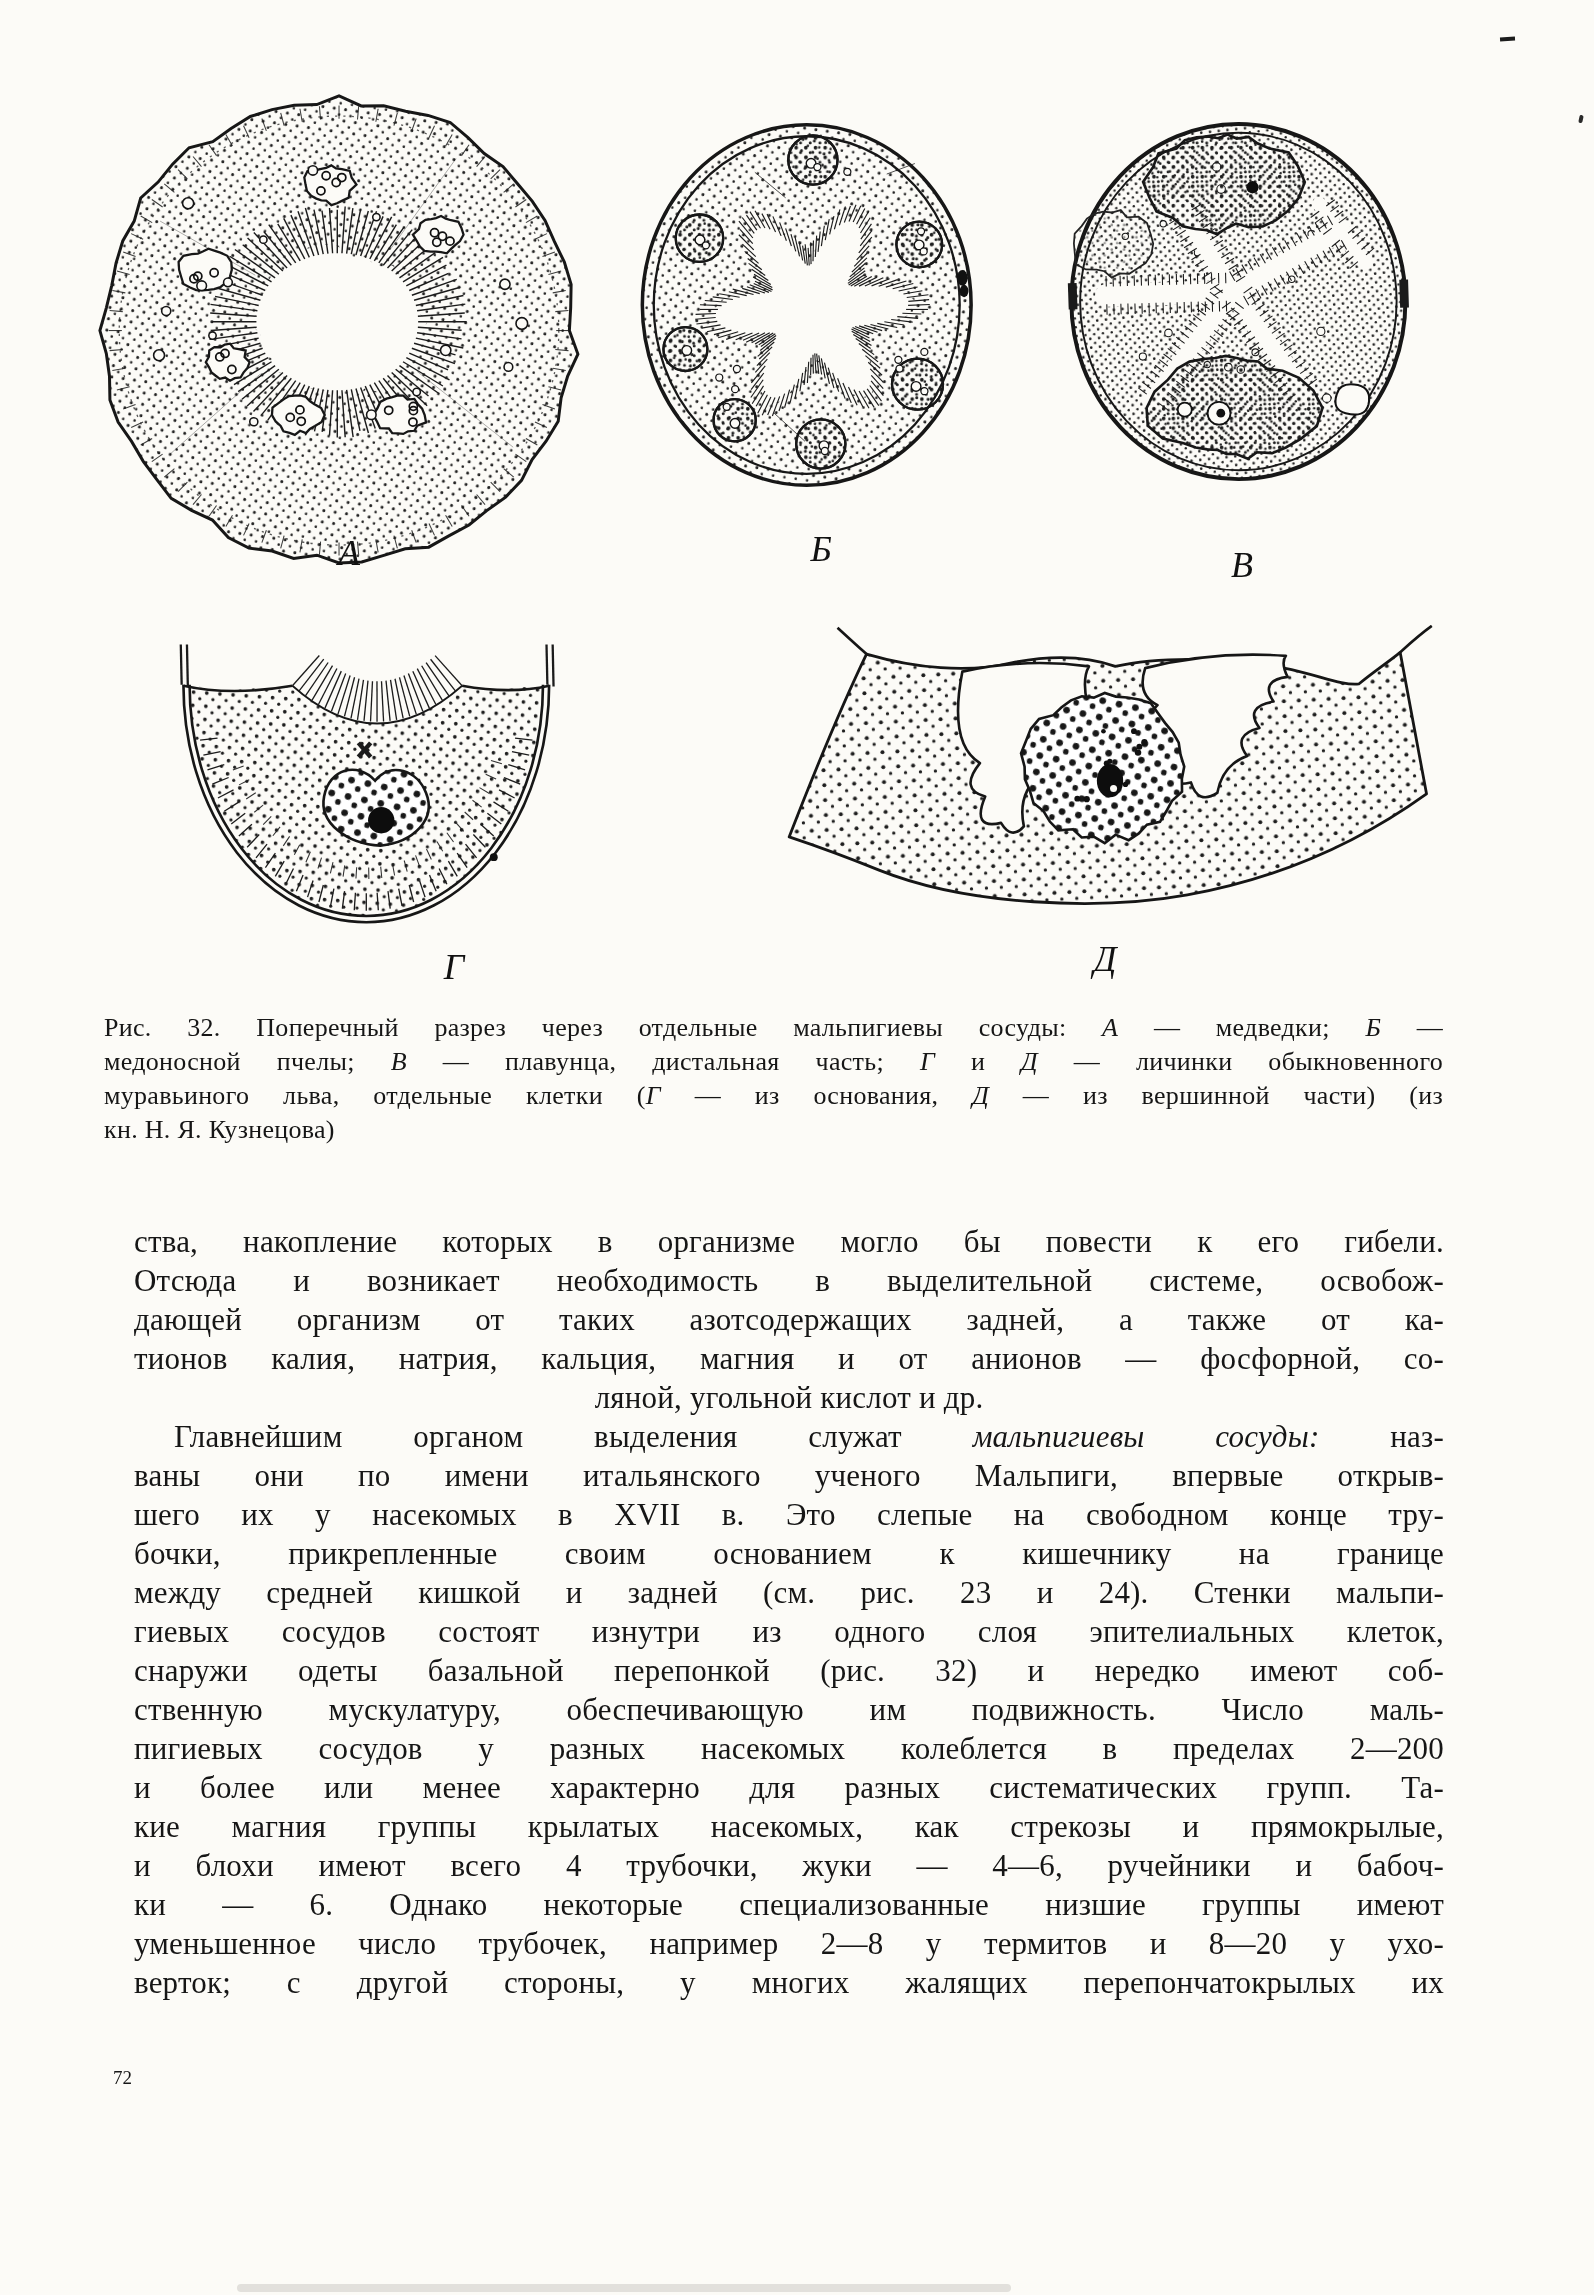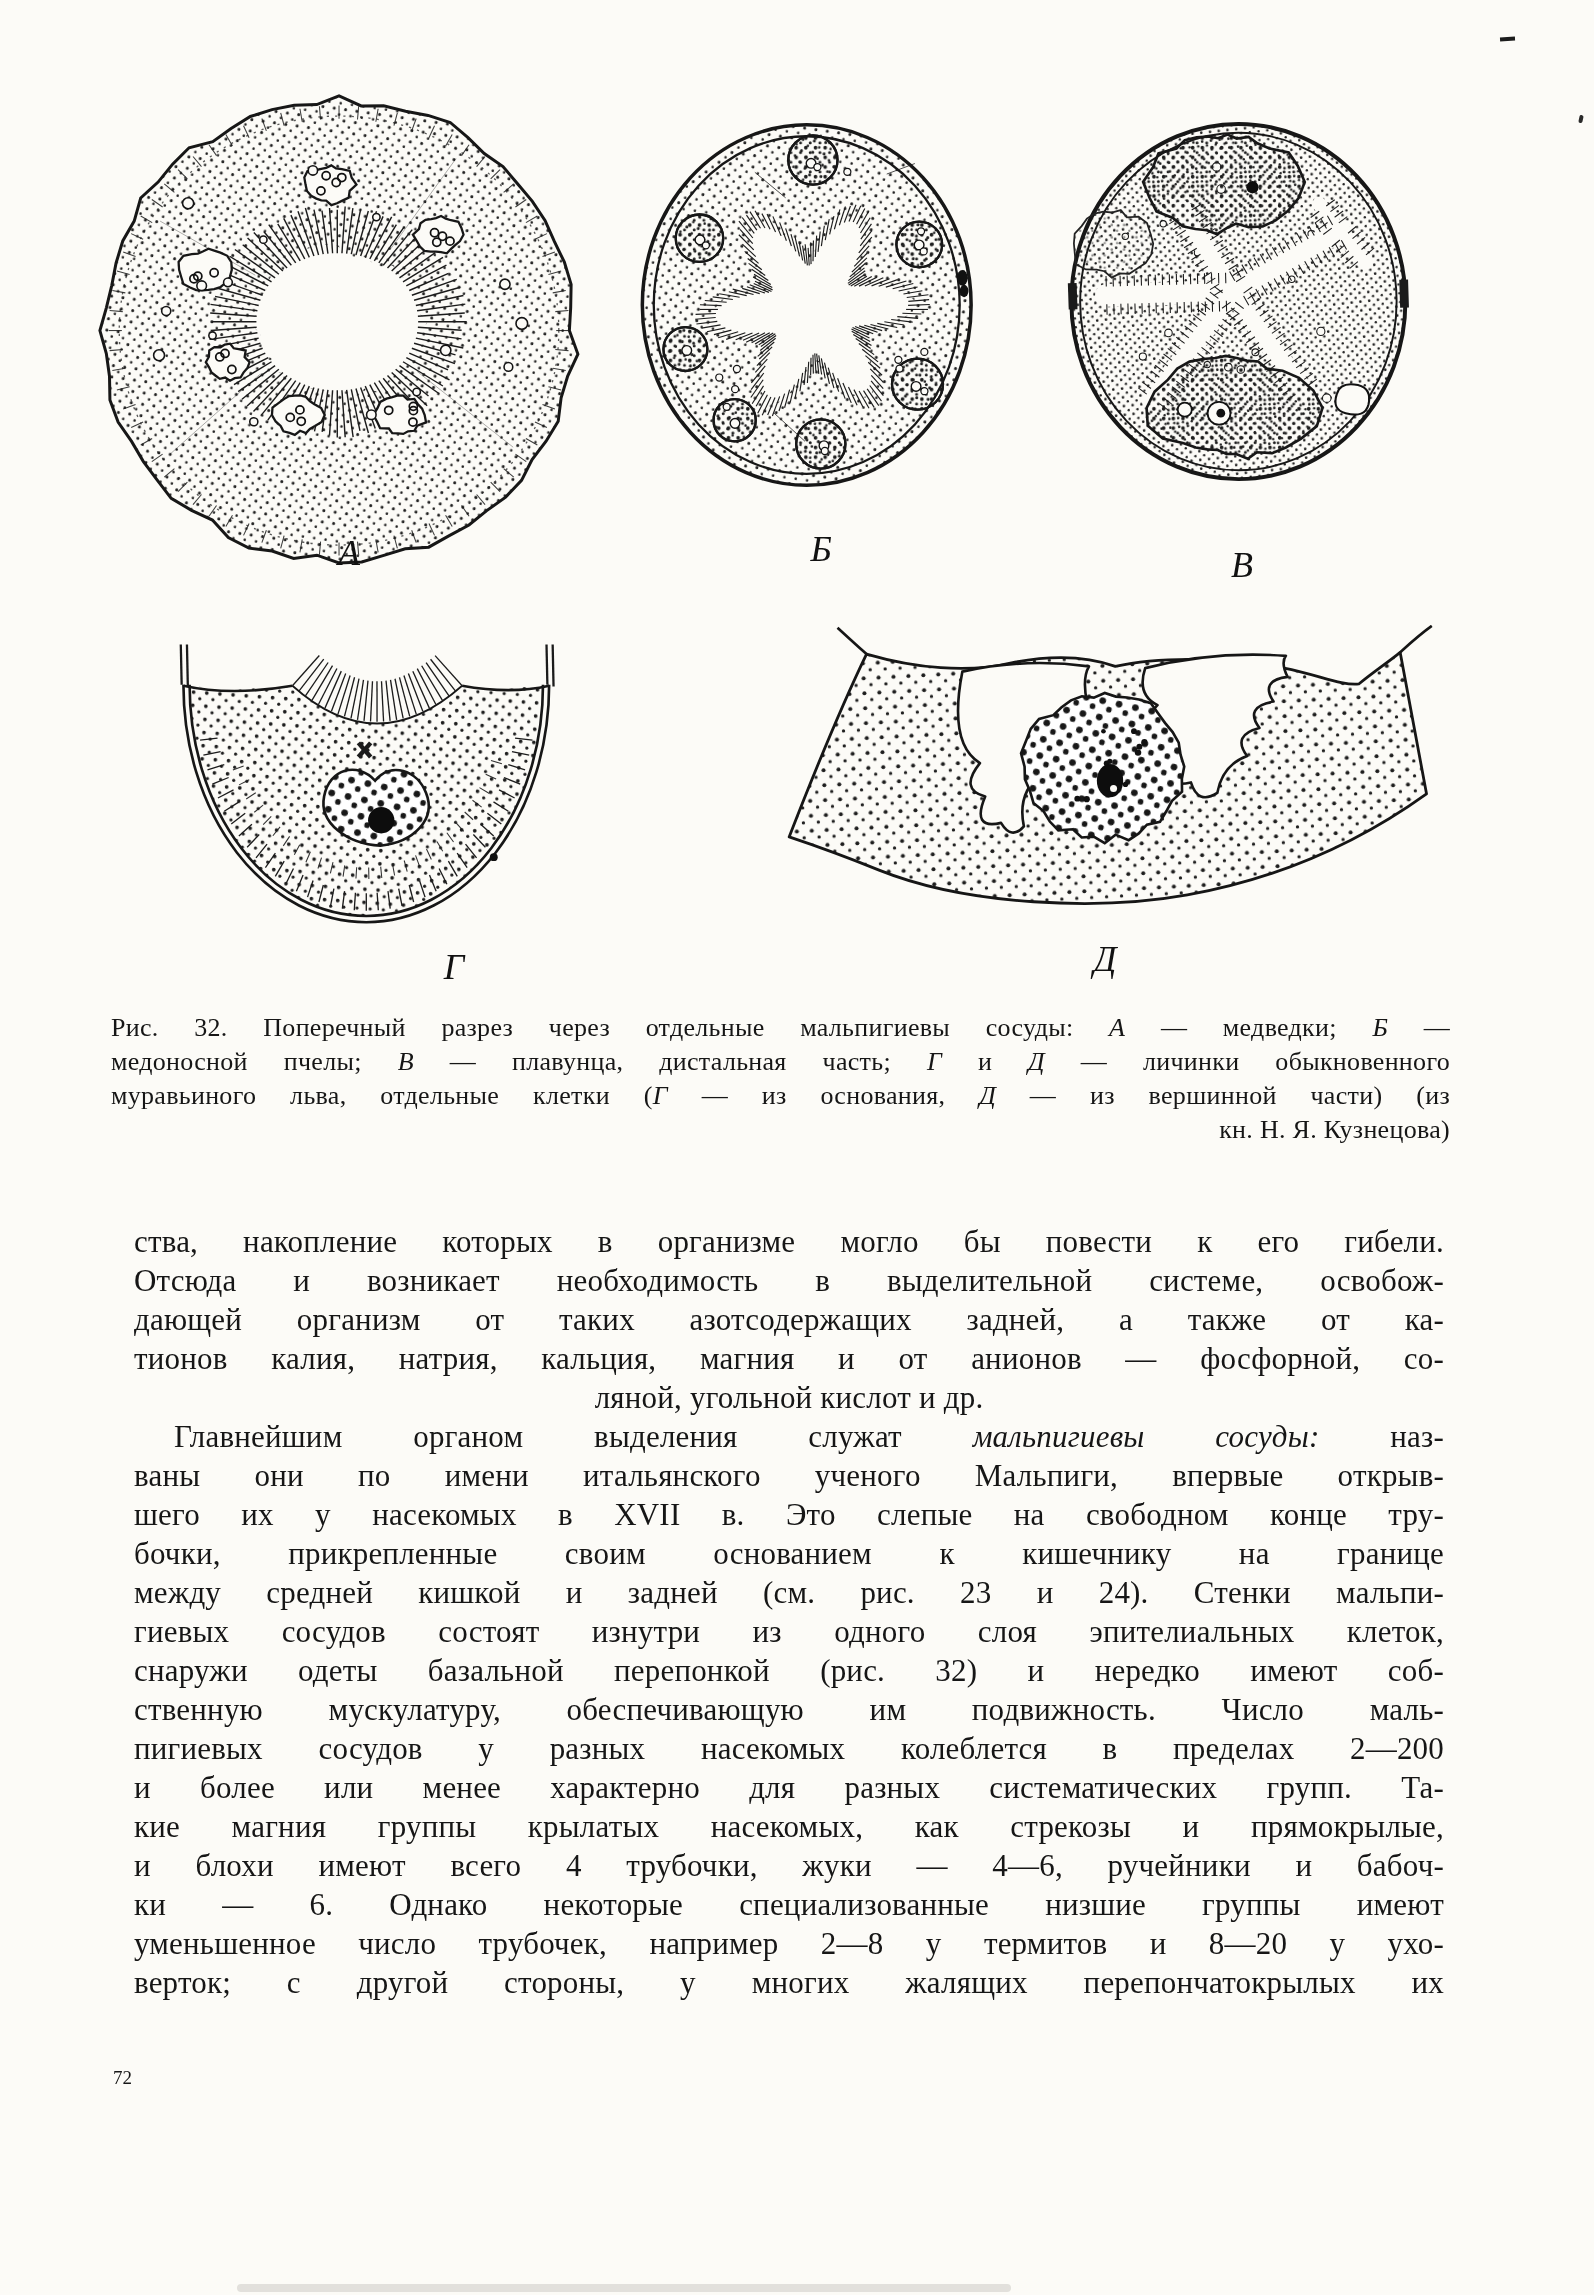--- a/index.html
+++ b/index.html
@@ -1,23 +1,23 @@
 <!DOCTYPE html>
 <html style="font-size:14px"><head>
 <meta charset="utf-8">
 <style>
   html,body{margin:0;padding:0;background:#ddd;}
   .page{position:relative;width:1595px;height:2295px;background:#fcfbf7;overflow:hidden;
         font-family:"Liberation Serif","DejaVu Serif",serif;color:#161616;}
   .figs{position:absolute;left:0;top:0;}
   .figlabel{position:absolute;font-size:36px;font-style:italic;transform:translateX(-50%);color:#111;}
-  .caption{position:absolute;left:111px;top:1011px;width:1339px;font-size:26px;line-height:34px;letter-spacing:0.3px;}
+  .caption{position:absolute;left:104px;top:1011px;width:1339px;font-size:26px;line-height:34px;letter-spacing:0.3px;}
   .cline{width:100%;}
   .cap-just{text-align:justify;text-align-last:justify;}
-  .cap-cen{text-align:right;}
+  .cap-cen{text-align:left;}
   .bodytext{position:absolute;left:134px;top:1222px;width:1310px;font-size:31px;line-height:39px;letter-spacing:0.2px;}
   .bline{width:100%;}
   .just{text-align:justify;text-align-last:justify;}
   .noj{text-align:center;}
   .ind{text-indent:40px;}
   .it{font-style:italic;}
   .pagenum{position:absolute;left:113px;top:2067px;font-size:19px;}
   .mark-dash{position:absolute;left:1500px;top:37px;width:15px;height:3.5px;background:#1c1c1c;transform:rotate(-3deg);}
   .mark-tick{position:absolute;left:1579px;top:115px;width:3.5px;height:8px;background:#2a2a2a;border-radius:1.8px;transform:rotate(12deg);}
   .scan-shadow{position:absolute;left:237px;top:2284px;width:774px;height:8px;background:#dbdad5;border-radius:4.4px;opacity:.8;}

